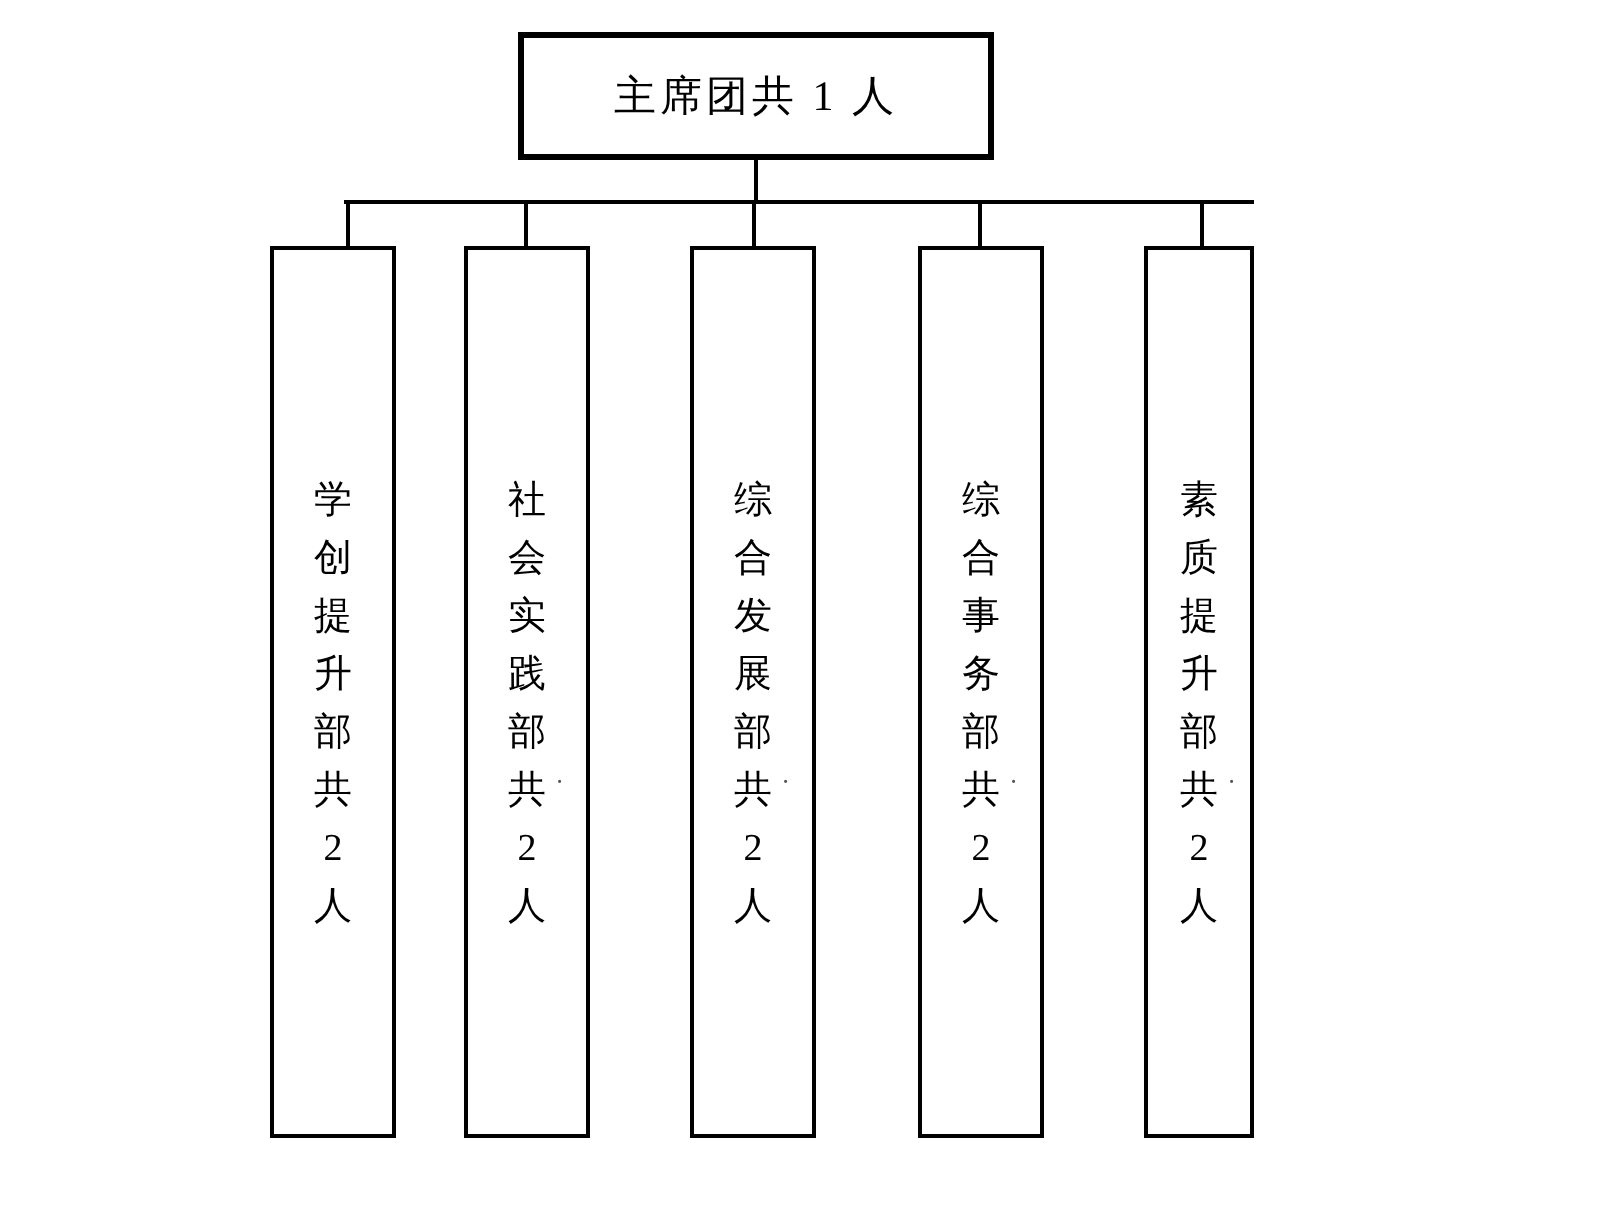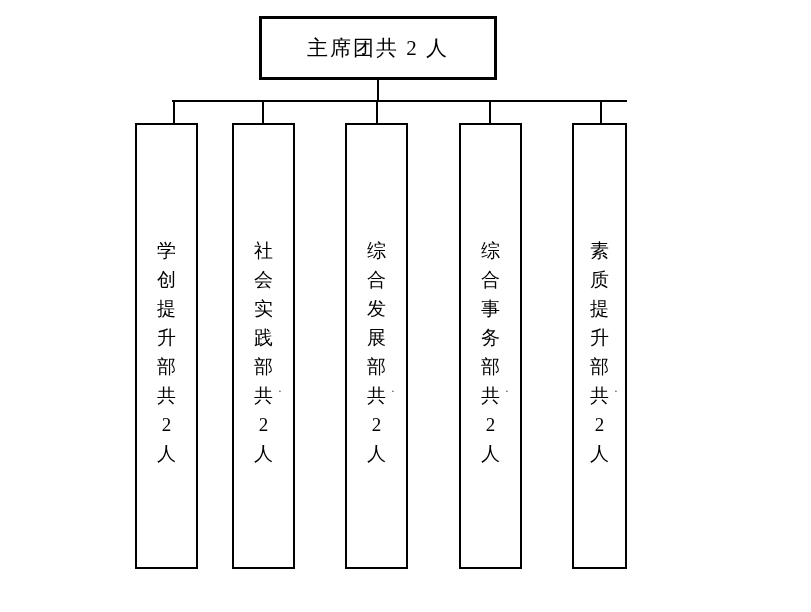--- a/index.html
+++ b/index.html
@@ -38,21 +38,21 @@
   .space-dot{
     position:absolute;right:-9px;top:3px;font-size:13px;line-height:1;color:#555;
   }
 </style>
 </head>
 <body>
 
 <div class="canvas">
 
   <div class="root-box">
-    <span>主席团共 2 人</span>
+    <span>主席团共 1 人</span>
   </div>
 
   <div class="stem"></div>
   <div class="hbar"></div>
   <div class="drop drop-1"></div>
   <div class="drop drop-2"></div>
   <div class="drop drop-3"></div>
   <div class="drop drop-4"></div>
   <div class="drop drop-5"></div>
 

